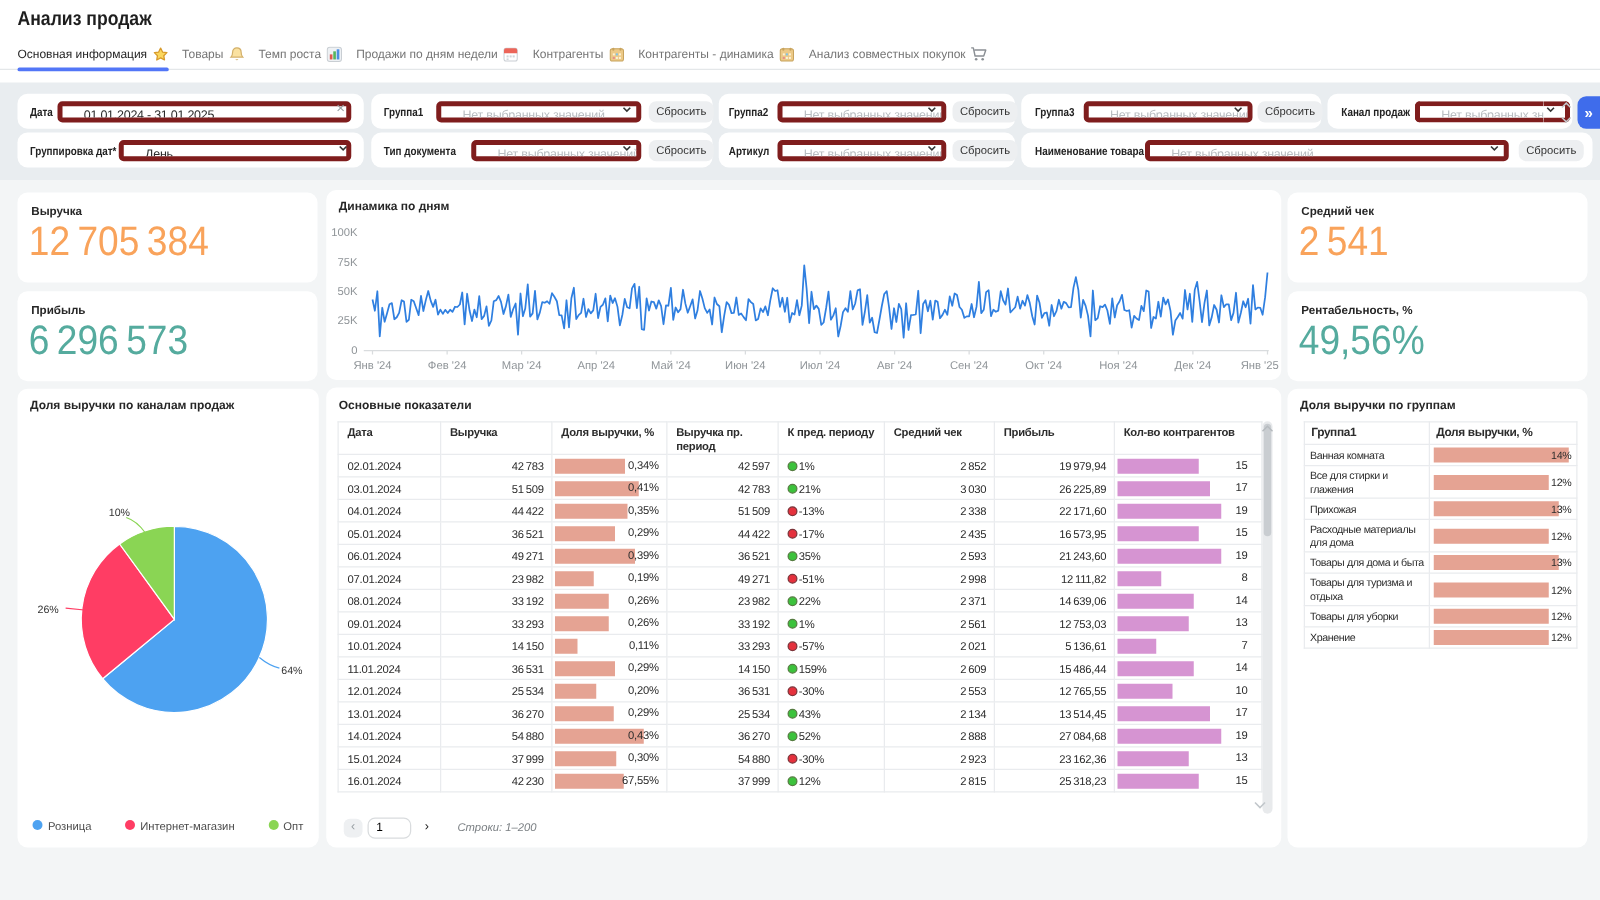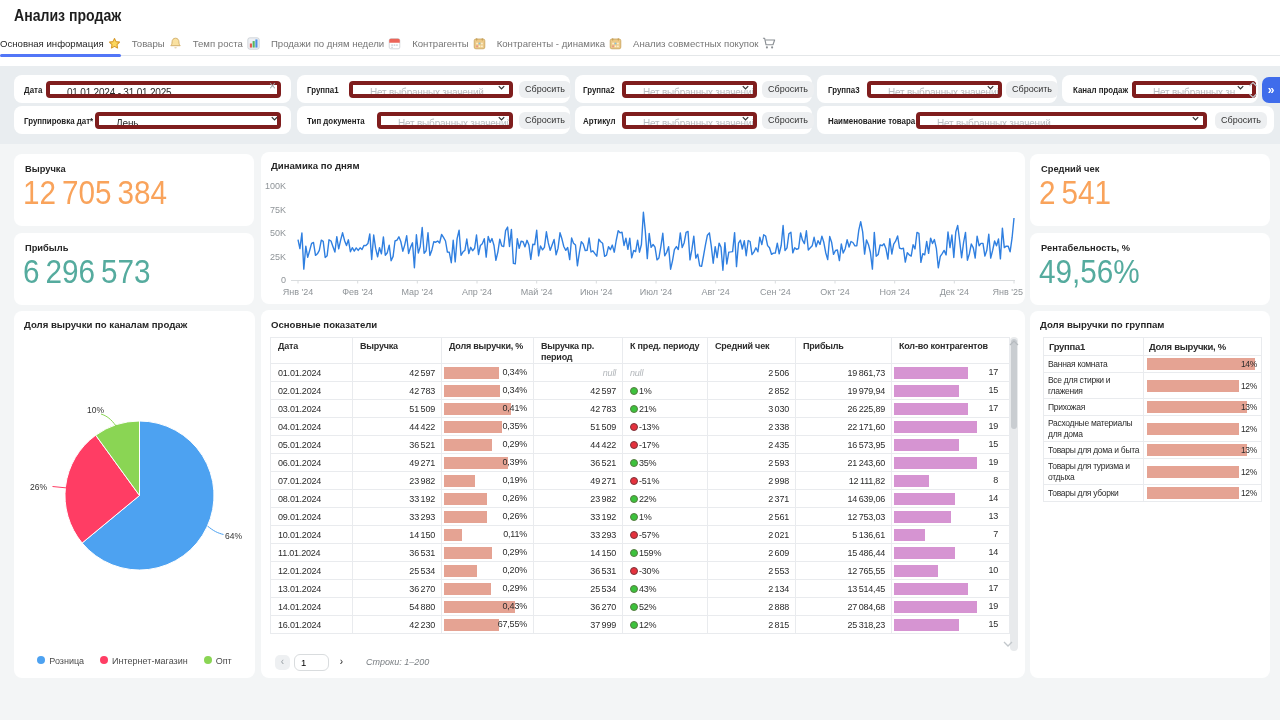--- a/index.html
+++ b/index.html
@@ -1,19 +1,19 @@
 <!DOCTYPE html>
 <html lang="ru"><head><meta charset="utf-8">
 <style>
 *{margin:0;padding:0;box-sizing:border-box}
 html,body{width:1280px;height:720px;font-family:"Liberation Sans",sans-serif;background:#fff;overflow:hidden;position:relative}
 .abs{position:absolute}
 h1{position:absolute;left:14px;top:7px;font-size:16px;font-weight:700;color:#1e1e1e;transform:scaleX(.88);transform-origin:0 0;white-space:nowrap}
 
-.tabs{position:absolute;left:0;top:32px;width:1280px;height:24px;border-bottom:1px solid #e4e7e9;display:flex;align-items:center;}
+.tabs{position:absolute;left:0;top:32px;width:1280px;height:24px;border-bottom:1px solid #e4e7e9;display:flex;align-items:center;padding-left:14px}
 .tab{font-size:9.6px;color:#757575;margin-right:11px;white-space:nowrap;display:flex;align-items:center;position:relative;height:24px}
 .tab svg{margin-left:4px}
 .tab.act{color:#262626}
 .tab.act:after{content:"";position:absolute;left:0;right:0;bottom:-1px;height:3px;background:#5276f7;border-radius:2px}
 
 .strip{position:absolute;left:0;top:66px;width:1280px;height:78px;background:#e9edf0}
 .fcard{position:absolute;background:#fff;border-radius:8px;height:28px}
 .fl{position:absolute;top:9.5px;font-size:9.3px;font-weight:700;color:#222;white-space:nowrap;transform:scaleX(.85);transform-origin:0 0}
 .ctrl{position:absolute;top:5.5px;height:17px;border:4px solid #7f1d1d;border-radius:4px;background:#fff;font-size:10px;letter-spacing:-.2px;color:#2b2b2b;line-height:15px;padding-left:17px;white-space:nowrap;overflow:hidden}
 .ph{color:#b9bdc1}
@@ -56,21 +56,21 @@
 
 .gt{position:absolute;left:13px;top:26px;width:218px;letter-spacing:-.3px;font-size:8.5px;color:#2c2c2c}
 .gt th{font-weight:700;text-align:left;padding:3px 5px;height:17px;font-size:9.5px}
 .gt td{padding:2px 3px 2px 4px;vertical-align:middle;line-height:10.5px;height:17px}
 .gt th,.gt td{border:1px solid #e9ebee;overflow:hidden}
 .gn{line-height:10.5px}
 .gb{position:relative}
 .sb2{position:absolute;left:3px;top:50%;margin-top:-6px;height:12px;background:#e5a393}
 .gv{position:absolute;right:4px;top:50%;margin-top:-6px;line-height:12px}
 
-.legend{position:absolute;left:0;right:0;bottom:12px;display:flex;justify-content:center;gap:16px;font-size:9px;color:#4c4c4c}
+.legend{position:absolute;left:0;right:0;bottom:12px;display:flex;justify-content:center;gap:27px;font-size:9px;color:#4c4c4c}
 .legend i{display:inline-block;width:8px;height:8px;border-radius:50%;margin-right:4px}
 </style></head><body>
 
 <h1>Анализ продаж</h1>
 <div class="tabs">
  <div class="tab act">Основная информация<svg width="13" height="13" viewBox="0 0 16 16">
         <path d="M8 1.8l1.9 3.9 4.3.6-3.1 3 .7 4.2L8 11.5l-3.8 2 .7-4.2-3.1-3 4.3-.6z" fill="#fbd75e" stroke="#d89b2c" stroke-width="1.3" stroke-linejoin="round"></path>
       </svg></div>
  <div class="tab">Товары<svg width="13" height="13" viewBox="0 0 16 16">
         <path d="M8 1.5c2.6 0 4.2 1.9 4.2 4.4 0 2.8.8 4 1.6 4.8H2.2c.8-.8 1.6-2 1.6-4.8C3.8 3.4 5.4 1.5 8 1.5z" fill="#fae1a0" stroke="#d3b06a" stroke-width="1.2"></path>
@@ -289,38 +289,20 @@
           <th>Дата</th>
           <th>Выручка</th>
           <th>Доля выручки, %</th>
           <th>Выручка пр.<br>период</th>
           <th>К пред. периоду</th>
           <th>Средний чек</th>
           <th>Прибыль</th>
           <th>Кол-во контрагентов</th>
         </tr>
 <tr>
-          <td class="l">01.01.2024</td>
-          <td class="r">42 597</td>
-          <td class="bar">
-            <div class="sb" style="width:55px"></div>
-            <span class="bv">0,34%</span>
-          </td>
-          <td class="r"><span class="nul">null</span></td>
-          <td class="l dcell">
-            <span class="nul" style="float:left">null</span>
-          </td>
-          <td class="r">2 506</td>
-          <td class="r">19 861,73</td>
-          <td class="bar">
-            <div class="pb" style="width:74px"></div>
-            <span class="bv2">17</span>
-          </td>
-        </tr>
-<tr>
           <td class="l">02.01.2024</td>
           <td class="r">42 783</td>
           <td class="bar">
             <div class="sb" style="width:56px"></div>
             <span class="bv">0,34%</span>
           </td>
           <td class="r">42 597</td>
           <td class="l dcell"><span class="dot dg"></span><span class="dv">1%</span></td>
           <td class="r">2 852</td>
           <td class="r">19 979,94</td>
@@ -512,20 +494,36 @@
             <div class="sb" style="width:71px"></div>
             <span class="bv">0,43%</span>
           </td>
           <td class="r">36 270</td>
           <td class="l dcell"><span class="dot dg"></span><span class="dv">52%</span></td>
           <td class="r">2 888</td>
           <td class="r">27 084,68</td>
           <td class="bar">
             <div class="pb" style="width:83px"></div>
             <span class="bv2">19</span>
+          </td>
+        </tr>
+<tr>
+          <td class="l">15.01.2024</td>
+          <td class="r">37 999</td>
+          <td class="bar">
+            <div class="sb" style="width:49px"></div>
+            <span class="bv">0,30%</span>
+          </td>
+          <td class="r">54 880</td>
+          <td class="l dcell"><span class="dot dr"></span><span class="dv">-30%</span></td>
+          <td class="r">2 923</td>
+          <td class="r">23 162,36</td>
+          <td class="bar">
+            <div class="pb" style="width:57px"></div>
+            <span class="bv2">13</span>
           </td>
         </tr>
 <tr>
           <td class="l">16.01.2024</td>
           <td class="r">42 230</td>
           <td class="bar">
             <div class="sb" style="width:55px"></div>
             <span class="bv">67,55%</span>
           </td>
           <td class="r">37 999</td>
@@ -608,15 +606,22 @@
             <span class="gv">12%</span>
           </td>
         </tr>
 <tr>
           <td class="gn">Товары для уборки</td>
           <td class="gb">
             <div class="sb2" style="width:92px"></div>
             <span class="gv">12%</span>
           </td>
         </tr>
+<tr>
+          <td class="gn">Хранение</td>
+          <td class="gb">
+            <div class="sb2" style="width:92px"></div>
+            <span class="gv">12%</span>
+          </td>
+        </tr>
   </tbody>
     </table>
 </div>
 
 </body></html>

